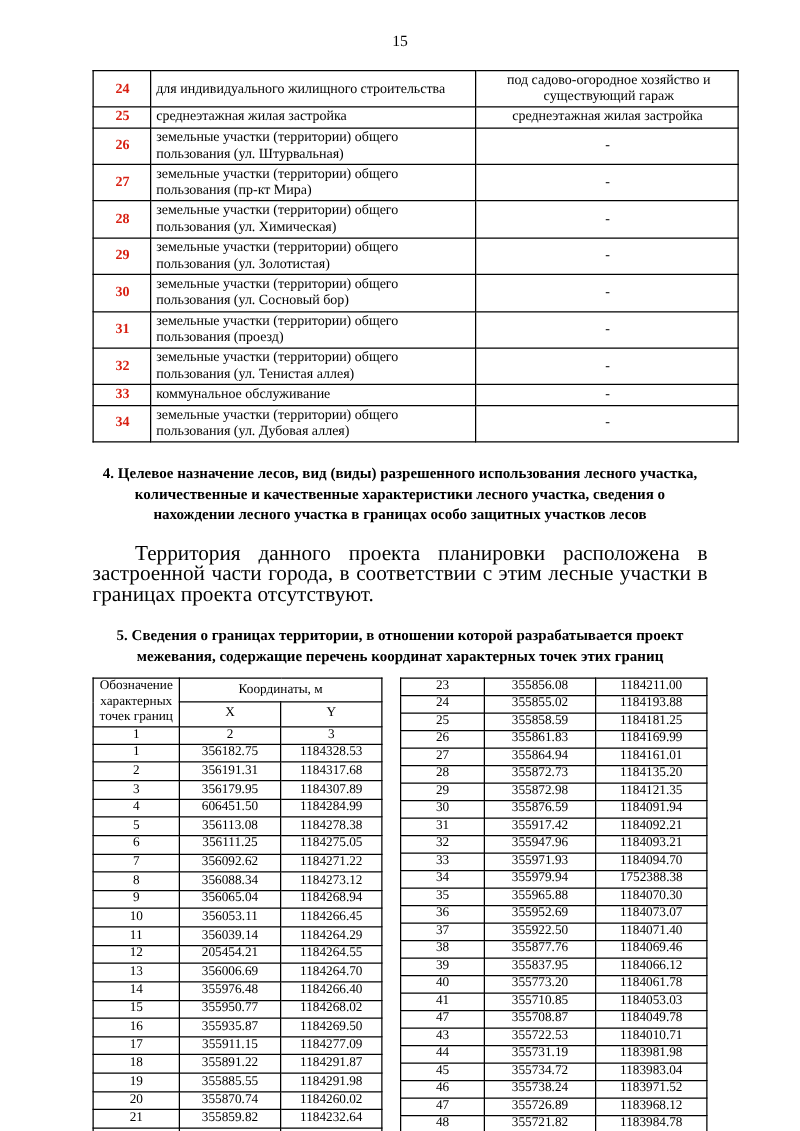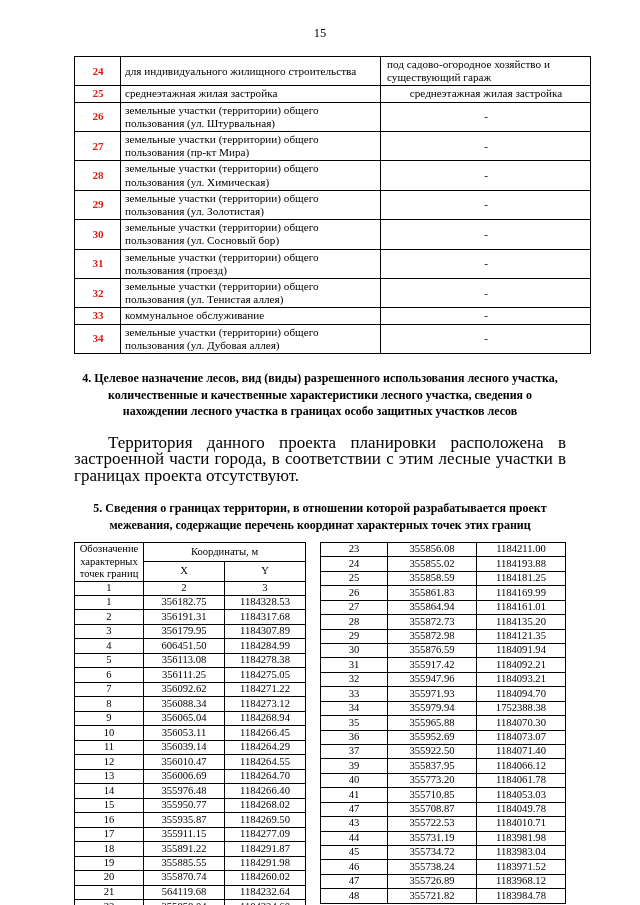--- a/index.html
+++ b/index.html
@@ -52,21 +52,21 @@
   }
   td.use {
     width: 252px;
     text-align: left;
   }
   td.perm {
     width: 200px;
     text-align: center;
   }
   td.perm.lefted {
-    text-align: left;
+    text-align: center;
     padding-left: 6px;
   }
 
   
   h2.section {
     font-size: 12px;
     line-height: 16.5px;
     font-weight: bold;
     text-align: center;
     margin: 16px 0 0 0;
@@ -268,21 +268,21 @@
             <td class="c-x">356053.11</td>
             <td class="c-y">1184266.45</td>
           </tr>
           <tr>
             <td class="c-id">11</td>
             <td class="c-x">356039.14</td>
             <td class="c-y">1184264.29</td>
           </tr>
           <tr>
             <td class="c-id">12</td>
-            <td class="c-x">356010.47</td>
+            <td class="c-x">205454.21</td>
             <td class="c-y">1184264.55</td>
           </tr>
           <tr>
             <td class="c-id">13</td>
             <td class="c-x">356006.69</td>
             <td class="c-y">1184264.70</td>
           </tr>
           <tr>
             <td class="c-id">14</td>
             <td class="c-x">355976.48</td>
@@ -313,21 +313,21 @@
             <td class="c-x">355885.55</td>
             <td class="c-y">1184291.98</td>
           </tr>
           <tr>
             <td class="c-id">20</td>
             <td class="c-x">355870.74</td>
             <td class="c-y">1184260.02</td>
           </tr>
           <tr>
             <td class="c-id">21</td>
-            <td class="c-x">564119.68</td>
+            <td class="c-x">355859.82</td>
             <td class="c-y">1184232.64</td>
           </tr>
           <tr>
             <td class="c-id">22</td>
             <td class="c-x">355858.04</td>
             <td class="c-y">1184224.60</td>
           </tr>
         </tbody>
     </table>
 
@@ -402,20 +402,25 @@
             <td class="c-id">36</td>
             <td class="c-x">355952.69</td>
             <td class="c-y">1184073.07</td>
           </tr>
           <tr>
             <td class="c-id">37</td>
             <td class="c-x">355922.50</td>
             <td class="c-y">1184071.40</td>
           </tr>
           <tr>
+            <td class="c-id">38</td>
+            <td class="c-x">355877.76</td>
+            <td class="c-y">1184069.46</td>
+          </tr>
+          <tr>
             <td class="c-id">39</td>
             <td class="c-x">355837.95</td>
             <td class="c-y">1184066.12</td>
           </tr>
           <tr>
             <td class="c-id">40</td>
             <td class="c-x">355773.20</td>
             <td class="c-y">1184061.78</td>
           </tr>
           <tr>

